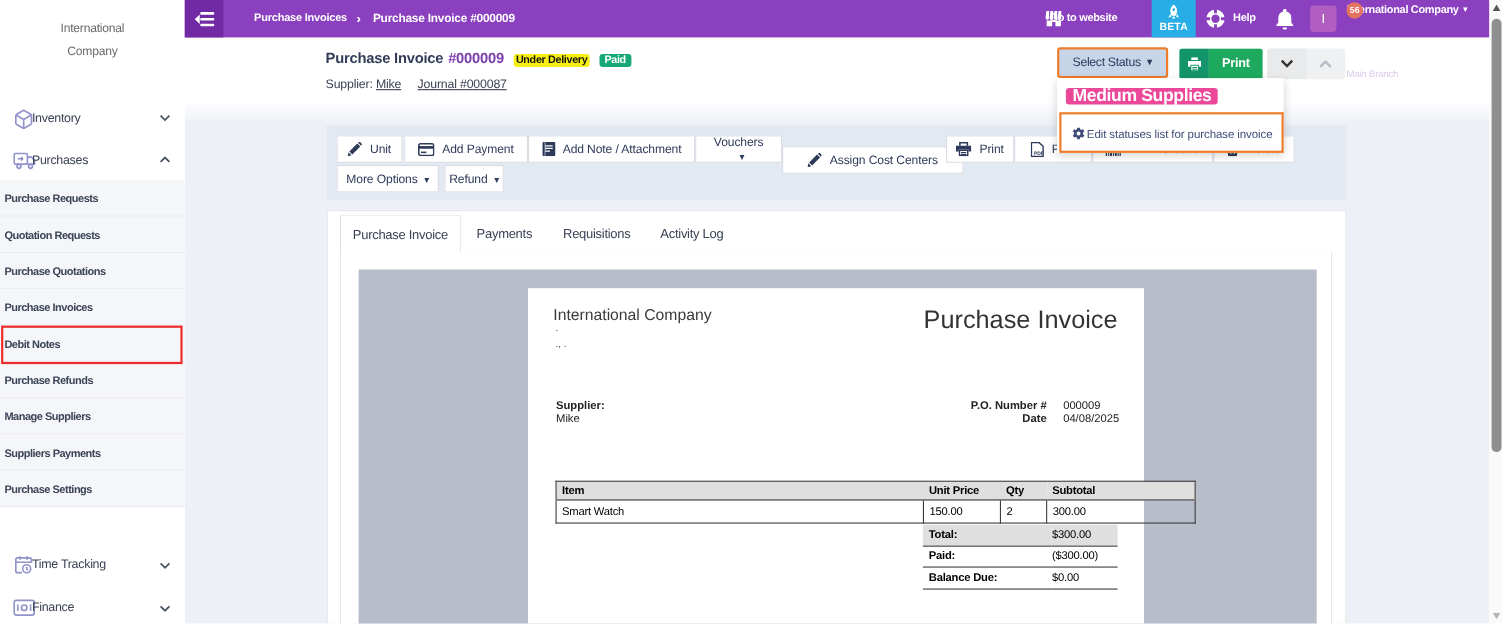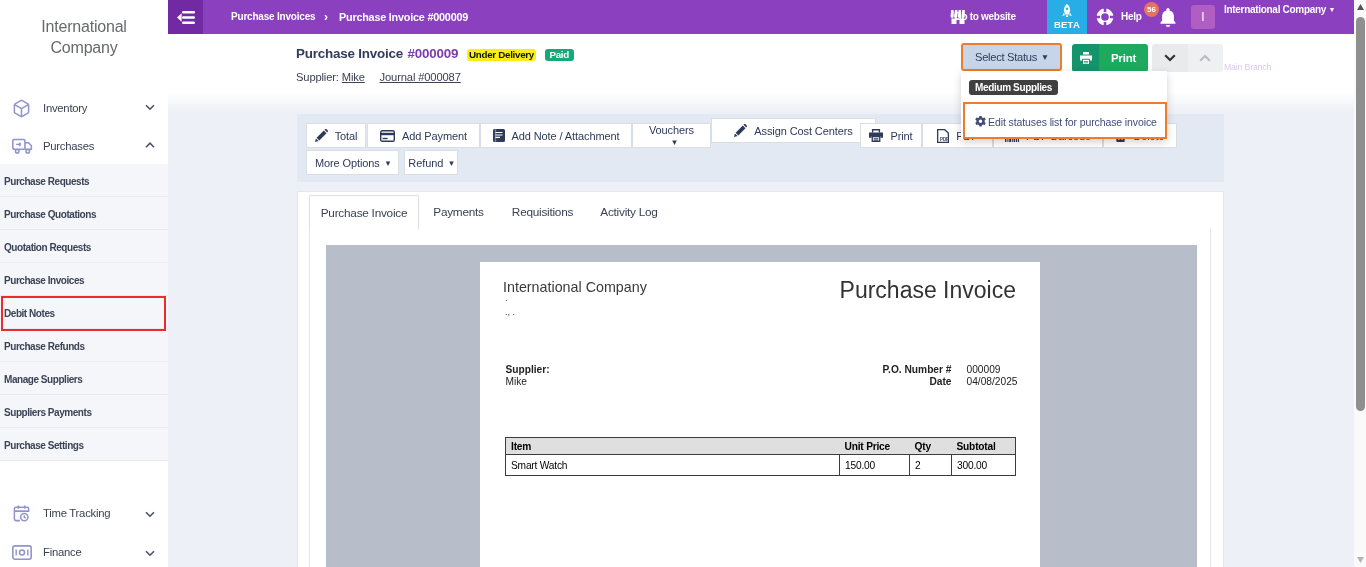--- a/index.html
+++ b/index.html
@@ -1,36 +1,36 @@
 <!DOCTYPE html>
 <html><head>
 <meta charset="utf-8">
 <style>
 * { margin:0; padding:0; box-sizing:border-box; }
 body { font-family:"Liberation Sans", sans-serif; }
 #stage { position:relative; width:1366px; height:567px; overflow:hidden; background:#fff; }
 .abs { position:absolute; }
 
 #sidebar { left:0; top:0; width:168px; height:567px; background:#fff; z-index:20; }
-#logo { top:15.5px; left:0; width:168px; text-align:center; font-size:16px; color:#67696d; line-height:21.5px; letter-spacing:-0.2px; }
+#logo { top:15.5px; left:0; width:168px; text-align:center; font-size:11px; color:#67696d; line-height:21.5px; letter-spacing:-0.2px; }
 .navitem { left:0; width:168px; height:38px; background:#fff; }
 .navitem .ic { position:absolute; left:12px; top:9px; }
-.navitem .lb { position:absolute; left:43px; top:12px; font-size:11.3px; letter-spacing:-0.25px; color:#3a4254; font-weight:500;}
+.navitem .lb { position:absolute; left:29px; top:12px; font-size:11.3px; letter-spacing:-0.25px; color:#3a4254; font-weight:500;}
 .navitem .ch { position:absolute; right:13px; top:14px; }
 .subitem { left:0; width:168px; height:33px; background:#f5f6f9; border-bottom:1px solid #e9ebf0; font-size:10px; font-weight:bold; letter-spacing:-0.45px; color:#3b4356; line-height:35px; padding-left:4px; }
 #redbox { left:1px; top:296px; width:165px; height:35px; border:2px solid #ee2b2b; z-index:30; }
 
 #topbar { left:168px; top:0; width:1186px; height:34px; background:#8a40bf; z-index:25; }
 #toggle { left:0; top:0; width:35px; height:34px; background:#7229a4; }
 .crumb { top:0; height:34px; line-height:34px; color:#fff; font-weight:bold; font-size:10.2px; letter-spacing:-0.2px;}
 #beta { left:879px; top:0; width:40px; height:34px; background:#29ade6; color:#fff; text-align:center; }
 #beta .bt { position:absolute; top:19px; left:0; width:40px; font-size:9.5px; font-weight:bold; letter-spacing:0.2px;}
 .tbtxt { top:0; height:34px; line-height:34px; color:#fff; font-weight:bold; font-size:10px; letter-spacing:-0.3px;}
 #avatar { left:1023px; top:5px; width:24px; height:24px; background:#b05ec1; border-radius:3px; color:#fff; font-size:12px; text-align:center; line-height:24px; }
-#belldot { left:976px; top:2px; width:15px; height:15px; border-radius:50%; background:#e57362; color:#fff; font-size:8px; font-weight:bold; text-align:center; line-height:15px; z-index:2;}
+#belldot { left:1056px; top:2px; width:15px; height:15px; border-radius:50%; background:#e57362; color:#fff; font-size:8px; font-weight:bold; text-align:center; line-height:15px; z-index:2;}
 
 #mainbg { left:168px; top:34px; width:1186px; height:533px; background:linear-gradient(180deg, #ffffff 0px, #ffffff 58px, #edf0f6 78px, #edf0f6 100%); }
 #title { left:296px; top:44px; height:16px; }
 #title .t1 { font-size:13.4px; font-weight:bold; color:#333c58; letter-spacing:-0.2px;}
 #title .t2 { font-size:13.4px; font-weight:bold; color:#7b3cae; letter-spacing:-0.2px;}
 .badge { display:inline-block; font-weight:bold; border-radius:3px; }
 #suprow { left:296px; top:70.5px; font-size:11.2px; color:#3d4254; letter-spacing:-0.15px;}
 #suprow a { color:#3d4254; text-decoration:underline; }
 
 #selstatus { left:961px; top:43px; width:101px; height:28px; background:#c7d5e9; border:2px solid #ef7c2a; border-radius:3px; color:#2d3c5e; font-size:11.2px; text-align:center; line-height:24px; letter-spacing:-0.3px;}
@@ -48,21 +48,21 @@
 #card { left:297px; top:191px; width:927px; height:376px; background:#fff; border:1px solid #e3e6ea; border-bottom:none; }
 .tab { position:absolute; top:3px; height:34px; font-size:11.8px; letter-spacing:-0.25px; color:#3a4254; line-height:34px; text-align:center; }
 #tabactive { left:11px; width:110px; background:#fff; border:1px solid #dcdfe6; border-bottom:none; border-radius:2px 2px 0 0; z-index:2;}
 #tabline { left:11px; top:36.5px; width:902px; height:0; border-top:1px solid #dcdfe6; }
 #contentbox { left:11px; top:36.5px; width:902px; height:340px; border:1px solid #e4e6e9; border-top:none; background:#fff; }
 #grayarea { left:28px; top:53px; width:871px; height:323px; background:#b7bec9; }
 
 #paper { left:182px; top:70px; width:560px; height:306px; background:#fff; }
 
 #dropdown { left:961px; top:71px; width:206px; height:68px; background:#fff; box-shadow:0 3px 8px rgba(0,0,0,0.18); z-index:60; }
-#medsup { position:absolute; left:8px; top:9px; background:#404040; color:#fff; font-size:10px; font-weight:bold; padding:0 6px; height:15px; line-height:15px; border-radius:3px; letter-spacing:-0.35px;}
+#medsup { position:absolute; left:8px; top:9px; background:#ec4899; color:#fff; font-size:16px; font-weight:bold; padding:0 6px; height:15px; line-height:15px; border-radius:3px; letter-spacing:-0.35px;}
 #editstat { position:absolute; left:2px; top:31px; width:204px; height:37px; border:2px solid #ef7c2a; }
 #editstat .tx { position:absolute; left:23px; top:12px; font-size:10.5px; color:#3f4d78; letter-spacing:-0.1px;}
 
 #sbar { left:1354px; top:0; width:12px; height:567px; background:#fafafa; z-index:40;}
 #sthumb { position:absolute; left:1.5px; top:17px; width:9px; height:394px; background:#8f8f8f; border-radius:5px; }
 </style>
 </head>
 <body>
 <div id="stage">
   <div class="abs" id="mainbg"></div>
@@ -129,22 +129,22 @@
         <circle cx="6.5" cy="17.5" r="2.2"></circle>
         <circle cx="19.5" cy="17.5" r="2.2"></circle>
       </svg>
       <span class="lb">Purchases</span>
       <svg class="ch" width="10" height="7" viewBox="0 0 10 7">
           <path d="M1 5.2 5 1.2 9 5.2" fill="none" stroke="#4a5264" stroke-width="1.6"></path>
         </svg>
     </div>
     <div class="abs" style="top:164px; left:0; width:168px;">
       <div class="subitem">Purchase Requests</div>
+      <div class="subitem">Quotation Requests</div>
       <div class="subitem">Purchase Quotations</div>
-      <div class="subitem">Quotation Requests</div>
       <div class="subitem">Purchase Invoices</div>
       <div class="subitem">Debit Notes</div>
       <div class="subitem">Purchase Refunds</div>
       <div class="subitem">Manage Suppliers</div>
       <div class="subitem">Suppliers Payments</div>
       <div class="subitem">Purchase Settings</div>
     </div>
     <div class="abs navitem" style="top:494px; height:39px;">
       <svg class="ic" style="top:10px;" width="19" height="19" viewBox="0 0 24 24" fill="none" stroke="#9094ca" stroke-width="1.9" stroke-linejoin="round">
         <path d="M21 10V6a2 2 0 0 0-2-2H5a2 2 0 0 0-2 2v13a2 2 0 0 0 2 2h5"></path>
@@ -199,21 +199,21 @@
     <svg style="position:absolute;left:11px;top:10px;" width="12" height="8" viewBox="0 0 12 8">
         <path d="M1.2 6.8 6 2 10.8 6.8" fill="none" stroke="#b7bcc4" stroke-width="2.1"></path>
       </svg>
   </div>
 
   <div class="abs" id="toolbar">
     <div class="tbt" style="left:9px; top:9px; width:60px;">
         <svg class="ti" width="13" height="13" viewBox="0 0 13 13">
           <path fill="#2e3a59" d="M0 13l.9-3.6 2.7 2.7L0 13zM1.6 8.7 8.8 1.5l2.7 2.7-7.2 7.2-2.7-2.7zM9.5.8l1-.7c.3-.2.8-.1 1.1.2l1.1 1.1c.3.3.4.8.2 1.1l-.7 1L9.5.8z"></path>
         </svg>
-        <span>Total</span>
+        <span>Unit</span>
       </div>
     <div class="tbt" style="left:70px; top:9px; width:113px;">
         <svg class="ti" width="15" height="12" viewBox="0 0 15 12">
           <rect x="0.7" y="0.7" width="13.6" height="10.6" rx="1.6" fill="none" stroke="#2e3a59" stroke-width="1.4"></rect>
           <rect x="0.7" y="2.8" width="13.6" height="2.4" fill="#2e3a59"></rect>
           <rect x="2.6" y="7.8" width="5" height="1.4" fill="#2e3a59"></rect>
         </svg>
         <span>Add Payment</span>
       </div>
     <div class="tbt" style="left:183px; top:9px; width:152px;">
@@ -221,21 +221,21 @@
           <path fill="#2e3a59" d="M1.5 0h9A1.5 1.5 0 0 1 12 1.5v10a1.5 1.5 0 0 1-1.5 1.5h-9A1.5 1.5 0 0 1 0 11.5v-10A1.5 1.5 0 0 1 1.5 0z"></path>
           <path fill="#fff" d="M2.5 3h7v1.1h-7zM2.5 5.4h7v1.1h-7zM2.5 7.8h4.5v1.1H2.5z"></path>
           <path fill="#fff" d="M1.8 0h1.4v13H1.8z" opacity=".35"></path>
         </svg>
         <span>Add Note / Attachment</span>
       </div>
     <div class="tbt" style="left:335px; top:9px; width:79px;flex-direction:column;">
         <span>Vouchers</span>
         <span class="caret">▾</span>
       </div>
-    <div class="tbt" style="left:414px; top:4px; width:165px;">
+    <div class="tbt" style="left:414px; top:19px; width:165px;">
         <svg class="ti" width="13" height="13" viewBox="0 0 13 13">
           <path fill="#2e3a59" d="M0 13l.9-3.6 2.7 2.7L0 13zM1.6 8.7 8.8 1.5l2.7 2.7-7.2 7.2-2.7-2.7zM9.5.8l1-.7c.3-.2.8-.1 1.1.2l1.1 1.1c.3.3.4.8.2 1.1l-.7 1L9.5.8z"></path>
         </svg>
         <span>Assign Cost Centers</span>
       </div>
     <div class="tbt" style="left:563px; top:9px; width:62px;">
         <svg class="ti" width="14" height="13" viewBox="0 0 14 13">
           <path fill="none" stroke="#2e3a59" stroke-width="1.4" d="M3.6 3.6V.7h6.8v2.9"></path>
           <path fill="#2e3a59" d="M0 3.6h14v5.2h-2.6V7h-8.8v1.8H0z"></path>
           <path fill="none" stroke="#2e3a59" stroke-width="1.3" d="M3.25 7.65h7.5v4.65h-7.5z"></path>
@@ -293,36 +293,52 @@
       <div class="abs" style="left:23px; top:16.5px; font-size:14.3px; color:#3a3a3a;">International Company</div>
       <div class="abs" style="left:25px; top:31px; font-size:9px; color:#444;">.</div>
       <div class="abs" style="left:25px; top:45px; font-size:9px; color:#444;">., .</div>
       <div class="abs" style="right:24px; top:14.5px; font-size:23px; color:#333;">Purchase Invoice</div>
       <div class="abs" style="left:25.5px; top:102px; font-size:10.2px; font-weight:bold; color:#222;">Supplier:</div>
       <div class="abs" style="left:25.5px; top:113.5px; font-size:10.2px; color:#222;">Mike</div>
       <div class="abs" style="right:88.5px; top:102px; font-size:10.2px; font-weight:bold; color:#222;">P.O. Number #</div>
       <div class="abs" style="left:486.5px; top:102px; font-size:10.2px; color:#222;">000009</div>
       <div class="abs" style="right:88.5px; top:113.5px; font-size:10.2px; font-weight:bold; color:#222;">Date</div>
       <div class="abs" style="left:486.5px; top:113.5px; font-size:10.2px; color:#222;">04/08/2025</div>
-      <table id="invtab" style="position:absolute; left:25px; top:175px; width:511px; border-collapse:collapse; font-size:10.2px; letter-spacing:-0.2px; color:#000; border:1px solid #3c3c3c;">
+      <table id="invtab" style="position:absolute; left:25px; top:175px; width:582px; border-collapse:collapse; font-size:10.2px; letter-spacing:-0.2px; color:#000; border:1px solid #3c3c3c;">
         <tbody>
             <tr style="background:#dfdfdf; height:17px;">
           <td style="border-bottom:1px solid #3c3c3c; width:334px; padding:0 0 0 5px; font-weight:bold;">Item</td>
           <td style="border-bottom:1px solid #3c3c3c; width:70px; padding:0 0 0 5px; font-weight:bold;">Unit Price</td>
           <td style="border-bottom:1px solid #3c3c3c; width:42px; padding:0 0 0 5px; font-weight:bold;">Qty</td>
           <td style="border-bottom:1px solid #3c3c3c; padding:0 0 0 5px; font-weight:bold;">Subtotal</td>
         </tr>
         <tr style="height:21px;">
           <td style="border:1px solid #3c3c3c; padding:0 0 0 5px;">Smart Watch</td>
           <td style="border:1px solid #3c3c3c; padding:0 0 0 5px;">150.00</td>
           <td style="border:1px solid #3c3c3c; padding:0 0 0 5px;">2</td>
           <td style="border:1px solid #3c3c3c; padding:0 0 0 5px;">300.00</td>
         </tr>
       </tbody>
         </table>
+      <table id="sumtab" style="position:absolute; left:359.4px; top:214.5px; width:177px; border-collapse:collapse; font-size:10.2px; letter-spacing:-0.2px; color:#000;">
+        <tbody>
+            <tr style="background:#dfdfdf; height:19.5px;">
+          <td style="border-bottom:1px solid #3c3c3c; width:117px; padding:0 0 0 5px; font-weight:bold;">Total:</td>
+          <td style="border-bottom:1px solid #3c3c3c; padding:0;">$300.00</td>
+        </tr>
+        <tr style="height:19.5px;">
+          <td style="border-bottom:1px solid #3c3c3c; padding:0 0 0 5px; font-weight:bold;">Paid:</td>
+          <td style="border-bottom:1px solid #3c3c3c; padding:0;">($300.00)</td>
+        </tr>
+        <tr style="height:19.5px;">
+          <td style="border-bottom:1px solid #3c3c3c; padding:0 0 0 5px; font-weight:bold;">Balance Due:</td>
+          <td style="border-bottom:1px solid #3c3c3c; padding:0;">$0.00</td>
+        </tr>
+      </tbody>
+        </table>
     </div>
   </div>
 
   <div class="abs" id="dropdown">
     <span id="medsup">Medium Supplies</span>
     <div id="editstat">
       <svg style="position:absolute; left:9px; top:12px;" width="13" height="13" viewBox="0 0 16 16">
           <path fill="#3f4d78" d="M6.6 0h2.8l.4 1.9c.5.15 1 .37 1.4.65l1.85-.65 1.4 2.4-1.45 1.3c.05.3.08.6.08.9s-.03.6-.08.9l1.45 1.3-1.4 2.4-1.85-.65c-.44.28-.9.5-1.4.65L9.4 13H6.6l-.4-1.9c-.5-.15-.96-.37-1.4-.65l-1.85.65-1.4-2.4L3 7.4A5.3 5.3 0 0 1 2.92 6.5c0-.3.03-.6.08-.9L1.55 4.3l1.4-2.4 1.85.65c.44-.28.9-.5 1.4-.65L6.6 0zM8 4.3a2.2 2.2 0 1 0 0 4.4 2.2 2.2 0 0 0 0-4.4z"></path>
         </svg>
       <span class="tx">Edit statuses list for purchase invoice</span>

